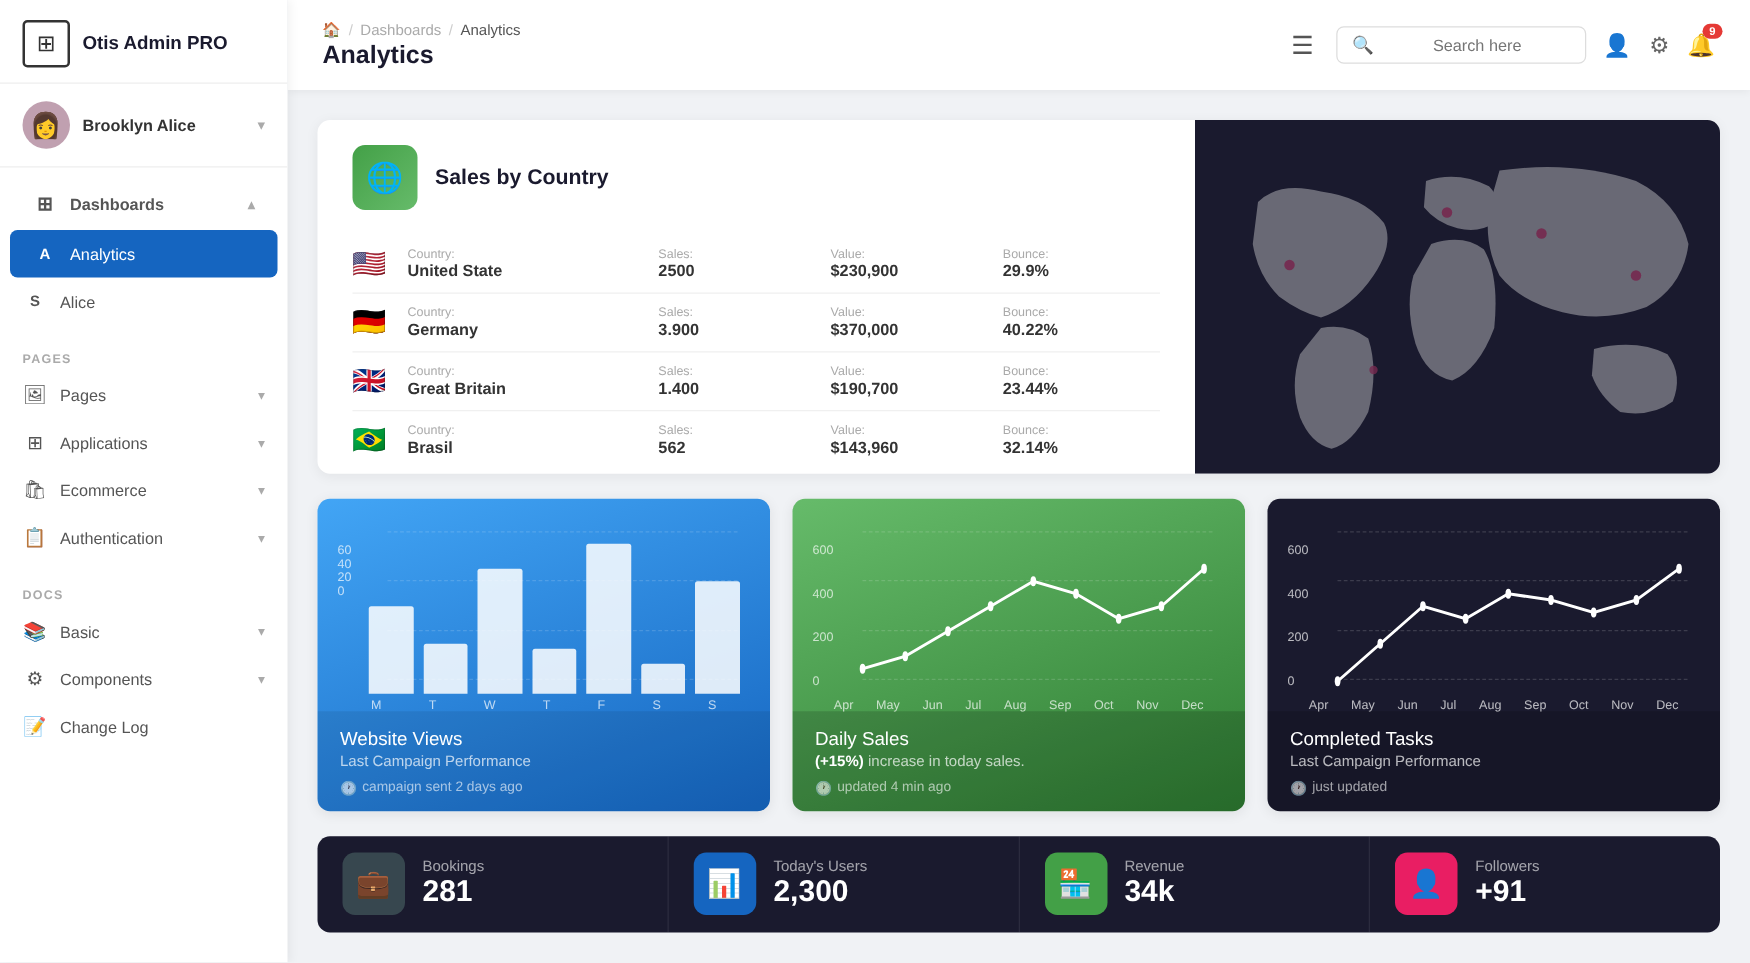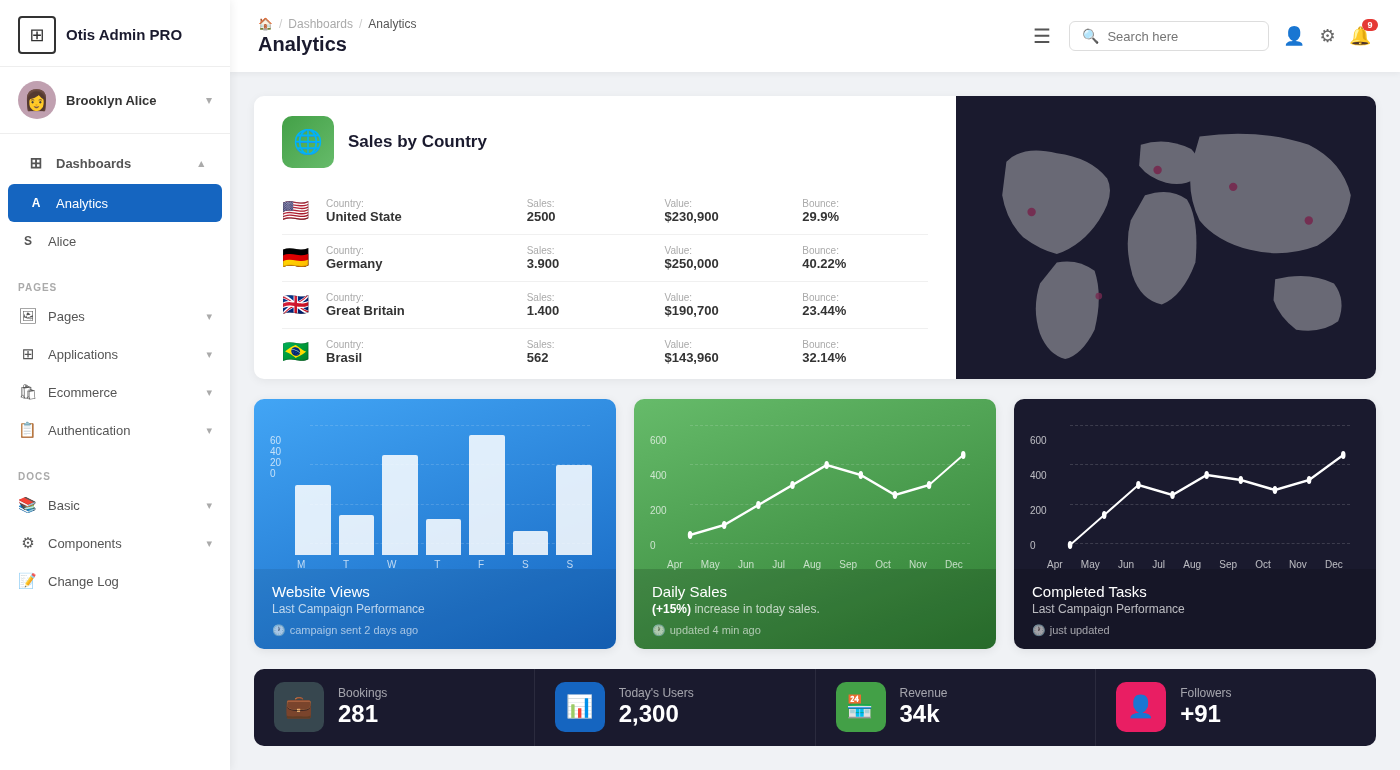--- a/index.html
+++ b/index.html
@@ -60,21 +60,21 @@
     .breadcrumb-sep { color: #ccc; }
     .breadcrumb-link { color: #aaa; }
     .breadcrumb-active { color: #555; }
     .header-title { font-size: 20px; font-weight: 700; color: #1a1a2e; }
     .hamburger { font-size: 20px; color: #555; margin-right: 18px; cursor: pointer; }
     .header-right { display: flex; align-items: center; gap: 14px; }
     .search-box {
       display: flex; align-items: center; border: 1px solid #ddd; border-radius: 6px;
       padding: 6px 12px; background: #fff; gap: 8px; width: 200px;
     }
-    .search-box input { border: none; outline: none; font-size: 13px; color: #aaa; width: 100%; background: transparent; }
+    .search-box input { border: none; outline: none; font-size: 13px; color: #aaa; width: 100%; background: transparent; text-align: center; }
     .header-icon { font-size: 18px; color: #666; cursor: pointer; }
     .notif-badge {
       position: relative; display: inline-flex;
     }
     .badge {
       position: absolute; top: -6px; right: -6px; background: #e53935; color: #fff;
       font-size: 9px; font-weight: 700; border-radius: 8px; padding: 1px 4px; min-width: 16px; text-align: center;
     }
 
     
@@ -281,21 +281,21 @@
     <div class="country-info">
       <div class="country-label">Country:</div>
       <div class="country-value">Germany</div>
     </div>
     <div class="sales-info">
       <div class="country-label">Sales:</div>
       <div class="country-value">3.900</div>
     </div>
     <div class="value-info">
       <div class="country-label">Value:</div>
-      <div class="country-value">$250,000</div>
+      <div class="country-value">$370,000</div>
     </div>
     <div class="bounce-info">
       <div class="country-label">Bounce:</div>
       <div class="country-value">40.22%</div>
     </div>
   </div>
             <div class="country-row">
     <span class="flag">🇬🇧</span>
     <div class="country-info">
       <div class="country-label">Country:</div>

